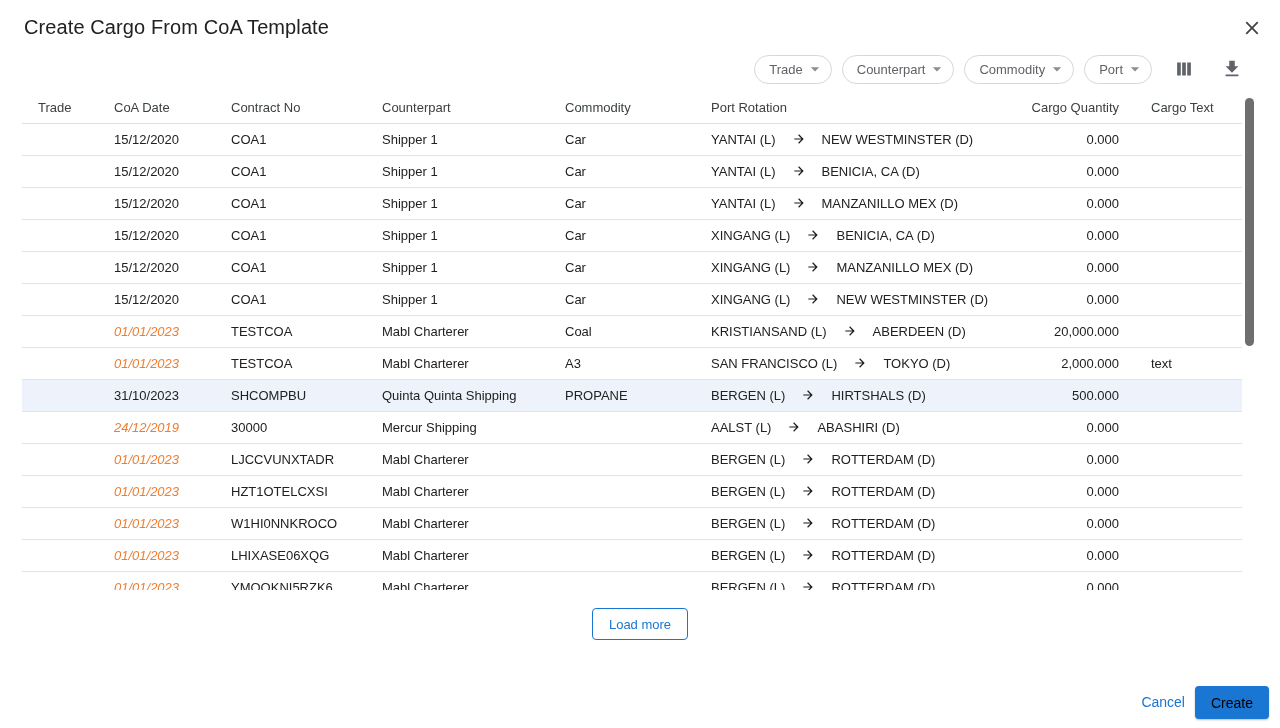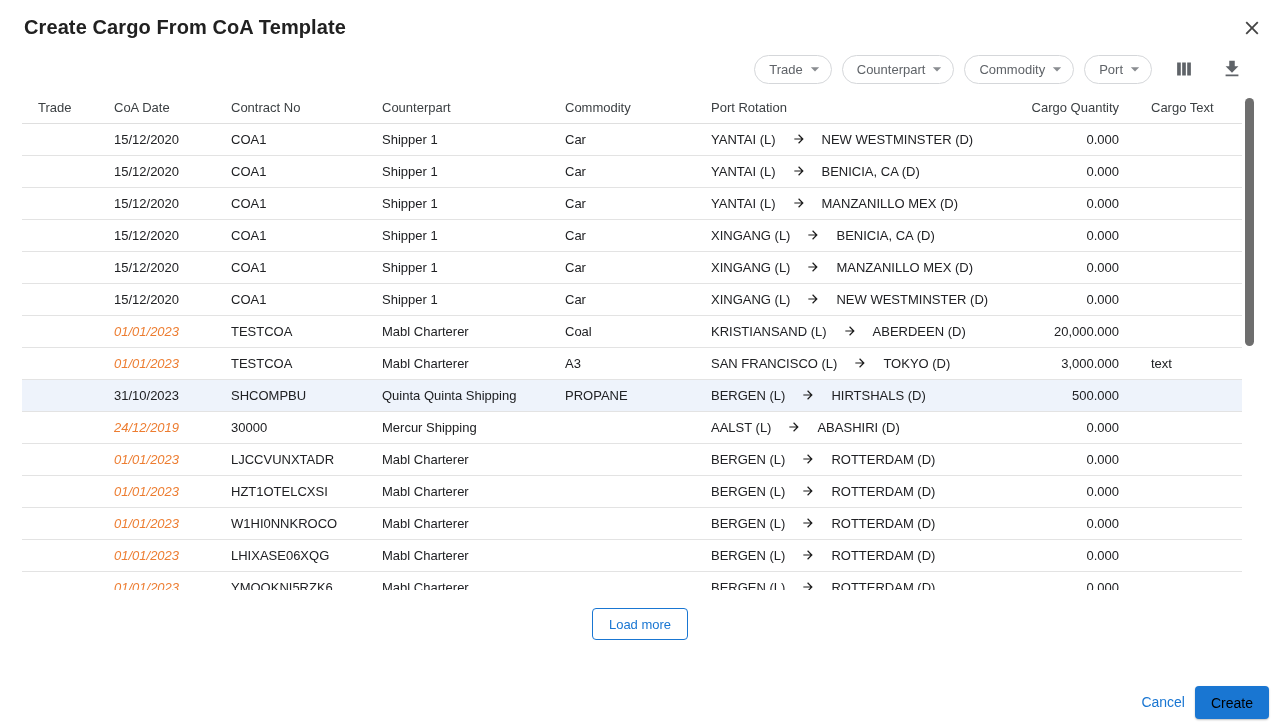--- a/index.html
+++ b/index.html
@@ -12,21 +12,21 @@
     --border:#E3E3E3;
     --icon-gray:#5F6368;
   }
   *{box-sizing:border-box;margin:0;padding:0;}
   html,body{width:1280px;height:728px;overflow:hidden;background:#fff;
     font-family:"Liberation Sans","DejaVu Sans",sans-serif;color:var(--body-text);}
   .dialog{position:relative;width:1280px;height:728px;background:#fff;}
 
   
   .dialog-header{padding:16px 24px 0 24px;}
-  .dialog-title{font-size:20px;font-weight:700;color:#212121;letter-spacing:.1px;}
+  .dialog-title{font-size:20px;font-weight:400;color:#212121;letter-spacing:.1px;}
   .close-btn{position:absolute;top:14px;right:14px;width:28px;height:28px;border:none;background:transparent;
     cursor:pointer;display:flex;align-items:center;justify-content:center;border-radius:50%;}
   .close-btn svg{fill:#444;}
 
   
   .toolbar{display:flex;justify-content:flex-end;align-items:center;gap:10px;padding:16px 32px 0 24px;height:44px;}
   .chip{display:inline-flex;align-items:center;gap:2px;height:29px;padding:0 6px 0 14px;border:1px solid #D5D7DA;
     border-radius:15px;background:#fff;cursor:pointer;font-size:13px;font-weight:500;color:var(--chip-text);}
   .chip .caret svg{fill:#8A8D91;display:block;}
   .icon-btn{width:32px;height:32px;border:none;background:transparent;cursor:pointer;
@@ -304,21 +304,21 @@
           <span class="port-cell">
             <span>SAN FRANCISCO (L)</span>
             <span class="arrow">
               <svg width="14" height="14" viewBox="0 0 24 24">
                     <path d="M12 4l-1.41 1.41L16.17 11H4v2h12.17l-5.58 5.59L12 20l8-8z"></path>
                   </svg>
             </span>
             <span>TOKYO (D)</span>
           </span>
         </td>
-        <td class="num">3,000.000</td>
+        <td class="num">2,000.000</td>
         <td>text</td>
       </tr>
 
       <tr class="selected">
         <td></td>
         <td>31/10/2023</td>
         <td>SHCOMPBU</td>
         <td>Quinta Quinta Shipping</td>
         <td>PROPANE</td>
         <td>

